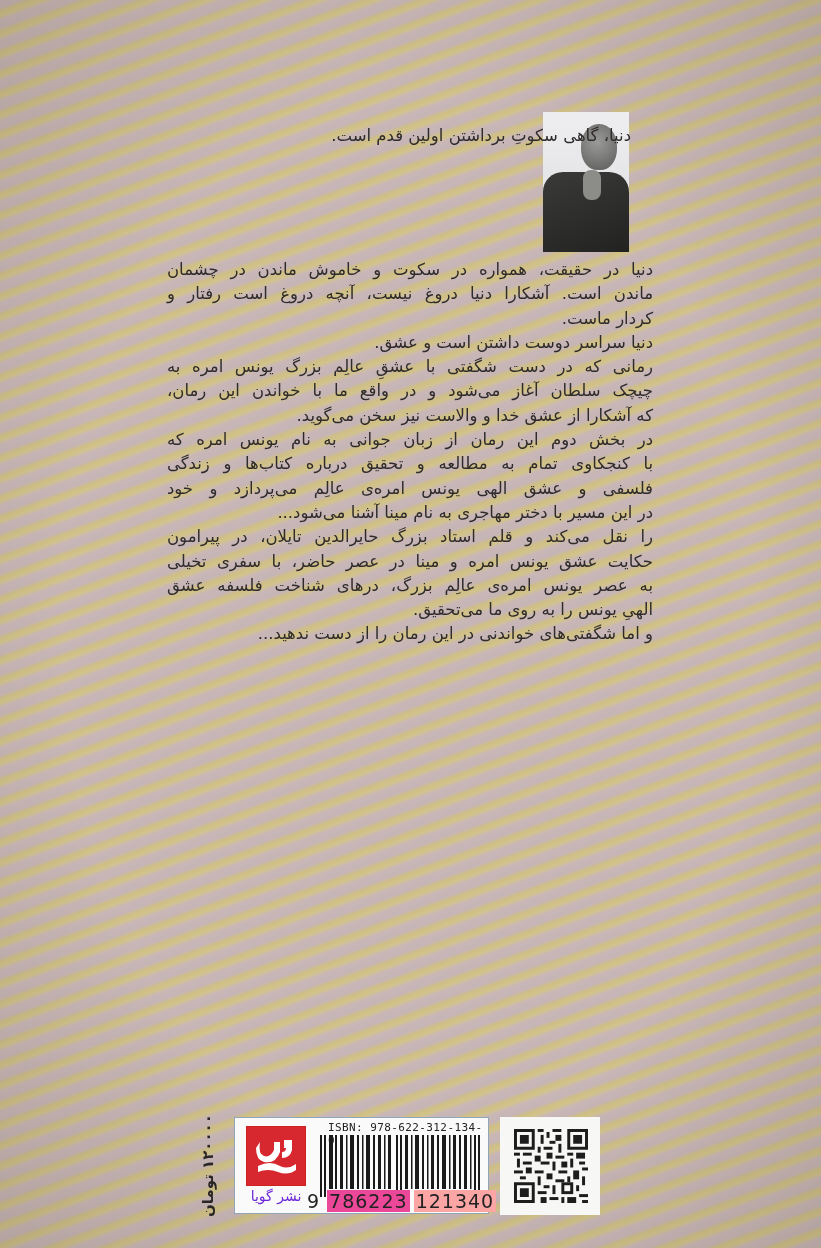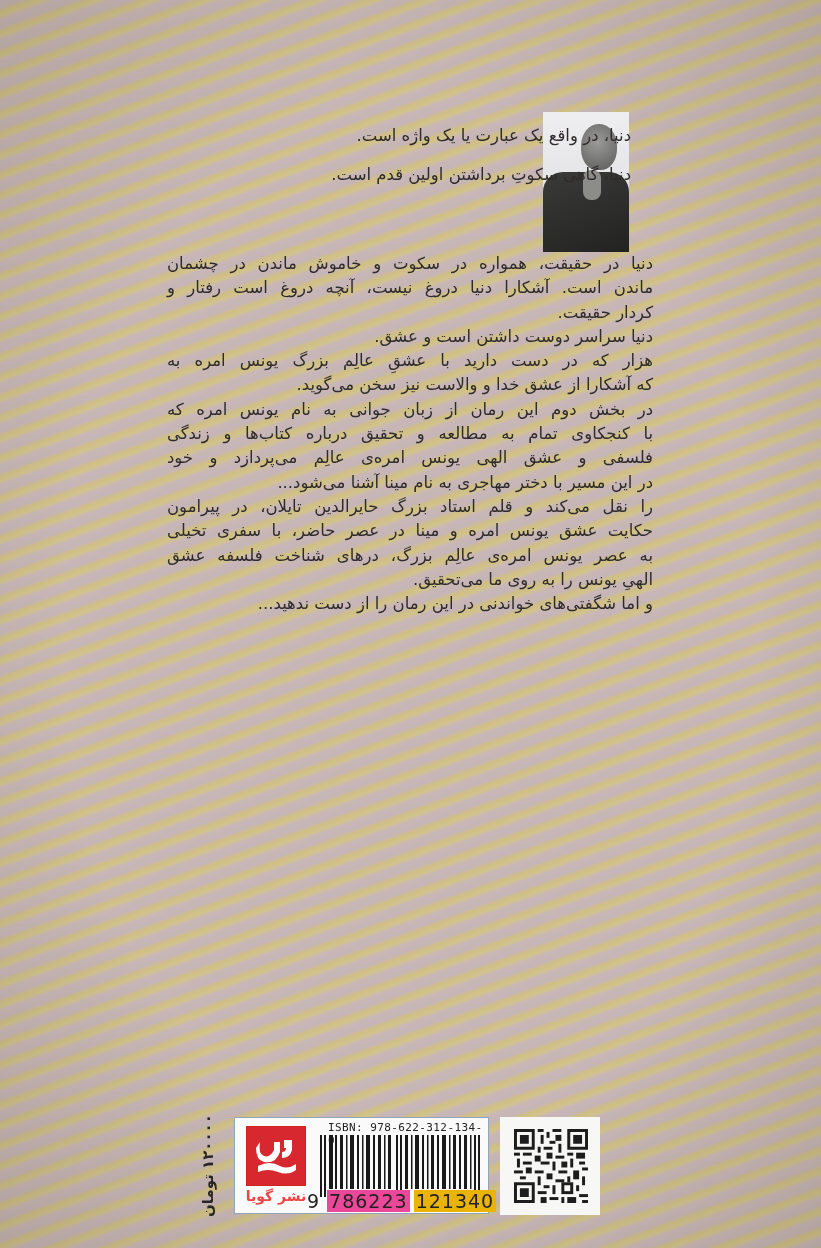--- a/index.html
+++ b/index.html
@@ -35,85 +35,85 @@
     border-radius:8px; background:#8c8c88;
   }
   .text-block {
     position:absolute; direction:rtl; text-align:justify;
     font-size:16.5px; line-height:24.3px; color:#2f2b2b;
   }
   .line { display:block; white-space:nowrap; text-align:right; }
   .line.full { text-align-last: justify; }
   .intro { right:190px; top:124px; width:420px; }
   .intro .line { margin-bottom:15px; }
-  .main { right:168px; top:252px; width:486px; }
+  .main { right:168px; top:258px; width:486px; }
   .price {
     position:absolute; left:193px; top:1116px; width:30px; height:100px;
     writing-mode:vertical-rl; transform:rotate(180deg);
     font-size:15px; font-weight:bold; color:#2a2626; direction:rtl;
     display:flex; align-items:center; justify-content:center; white-space:nowrap;
   }
   .barcode-box {
     position:absolute; left:234px; top:1117px; width:255px; height:97px;
     background:#fafafa; border:1px solid #8fa6b8; box-sizing:border-box;
   }
   .logo {
     position:absolute; left:11px; top:8px; width:58px; height:58px;
     background:#d8282f; border:1px solid #c22;
     display:flex; align-items:center; justify-content:center;
   }
   .logo-mark { width:44px; height:40px; }
   .publisher {
     position:absolute; left:10px; top:70px; width:62px; text-align:center;
-    direction:rtl; font-size:14px; font-weight:bold; color:#ef4444;
+    direction:rtl; font-size:14px; font-weight:normal; color:#6d28d9;
   }
   .isbn {
     position:absolute; left:93px; top:3px; font-family:"DejaVu Sans Mono", monospace;
     font-size:11px; letter-spacing:0.4px; color:#222;
   }
   .bars {
     position:absolute; left:85px; top:17px; width:162px; height:62px;
   }
   .barnum {
     position:absolute; left:72px; top:72px; width:178px; height:22px;
     font-family:"DejaVu Sans", sans-serif; font-size:19px; color:#222;
     display:flex; align-items:flex-end; background:transparent;
   }
   .barnum .d0 { width:18px; }
   .barnum .g1 { margin-left:8px; background:#ec4899; padding:0 2px; letter-spacing:1px; }
-  .barnum .g2 { margin-left:4px; background:#eab308; padding:0 2px; letter-spacing:1px; }
+  .barnum .g2 { margin-left:4px; background:#fca5a5; padding:0 2px; letter-spacing:1px; }
   .qr-box {
     position:absolute; left:500px; top:1117px; width:100px; height:98px;
     background:#f7f7f5;
   }
   .qr { position:absolute; left:14px; top:12px; width:74px; height:74px; }
 </style>
 </head>
 <body>
 
 <div class="vignette"></div>
 
 <div class="photo">
   <div class="bgsky"></div>
   <div class="head"></div>
   <div class="body"></div>
   <div class="hand"></div>
 </div>
 
 <div class="text-block intro">
-  <span class="line">دنیا، در واقع یک عبارت یا یک واژه است.</span>
   <span class="line">دنیا، گاهی سکوتِ برداشتن اولین قدم است.</span>
 </div>
 
 <div class="text-block main" id="main-text">
   <span class="line full">دنیا در حقیقت، همواره در سکوت و خاموش ماندن در چشمان</span>
   <span class="line full">ماندن است. آشکارا دنیا دروغ نیست، آنچه دروغ است رفتار و</span>
-  <span class="line">کردار حقیقت.</span>
+  <span class="line">کردار ماست.</span>
   <span class="line">دنیا سراسر دوست داشتن است و عشق.</span>
-  <span class="line full">هزار که در دست دارید با عشقِ عالِم بزرگ یونس امره به</span>
+  <span class="line full">رمانی که در دست شگفتی با عشقِ عالِم بزرگ یونس امره به</span>
+  <span class="line full">چیچک سلطان آغاز می‌شود و در واقع ما با خواندن این رمان،</span>
   <span class="line">که آشکارا از عشق خدا و والاست نیز سخن می‌گوید.</span>
   <span class="line full">در بخش دوم این رمان از زبان جوانی به نام یونس امره که</span>
   <span class="line full">با کنجکاوی تمام به مطالعه و تحقیق درباره کتاب‌ها و زندگی</span>
   <span class="line full">فلسفی و عشق الهی یونس امره‌ی عالِم می‌پردازد و خود</span>
   <span class="line">در این مسیر با دختر مهاجری به نام مینا آشنا می‌شود...</span>
   <span class="line full">را نقل می‌کند و قلم استاد بزرگ حایرالدین تایلان، در پیرامون</span>
   <span class="line full">حکایت عشق یونس امره و مینا در عصر حاضر، با سفری تخیلی</span>
   <span class="line full">به عصر یونس امره‌ی عالِم بزرگ، درهای شناخت فلسفه عشق</span>
   <span class="line">الهیِ یونس را به روی ما می‌تحقیق.</span>
   <span class="line">و اما شگفتی‌های خواندنی در این رمان را از دست ندهید...</span>

